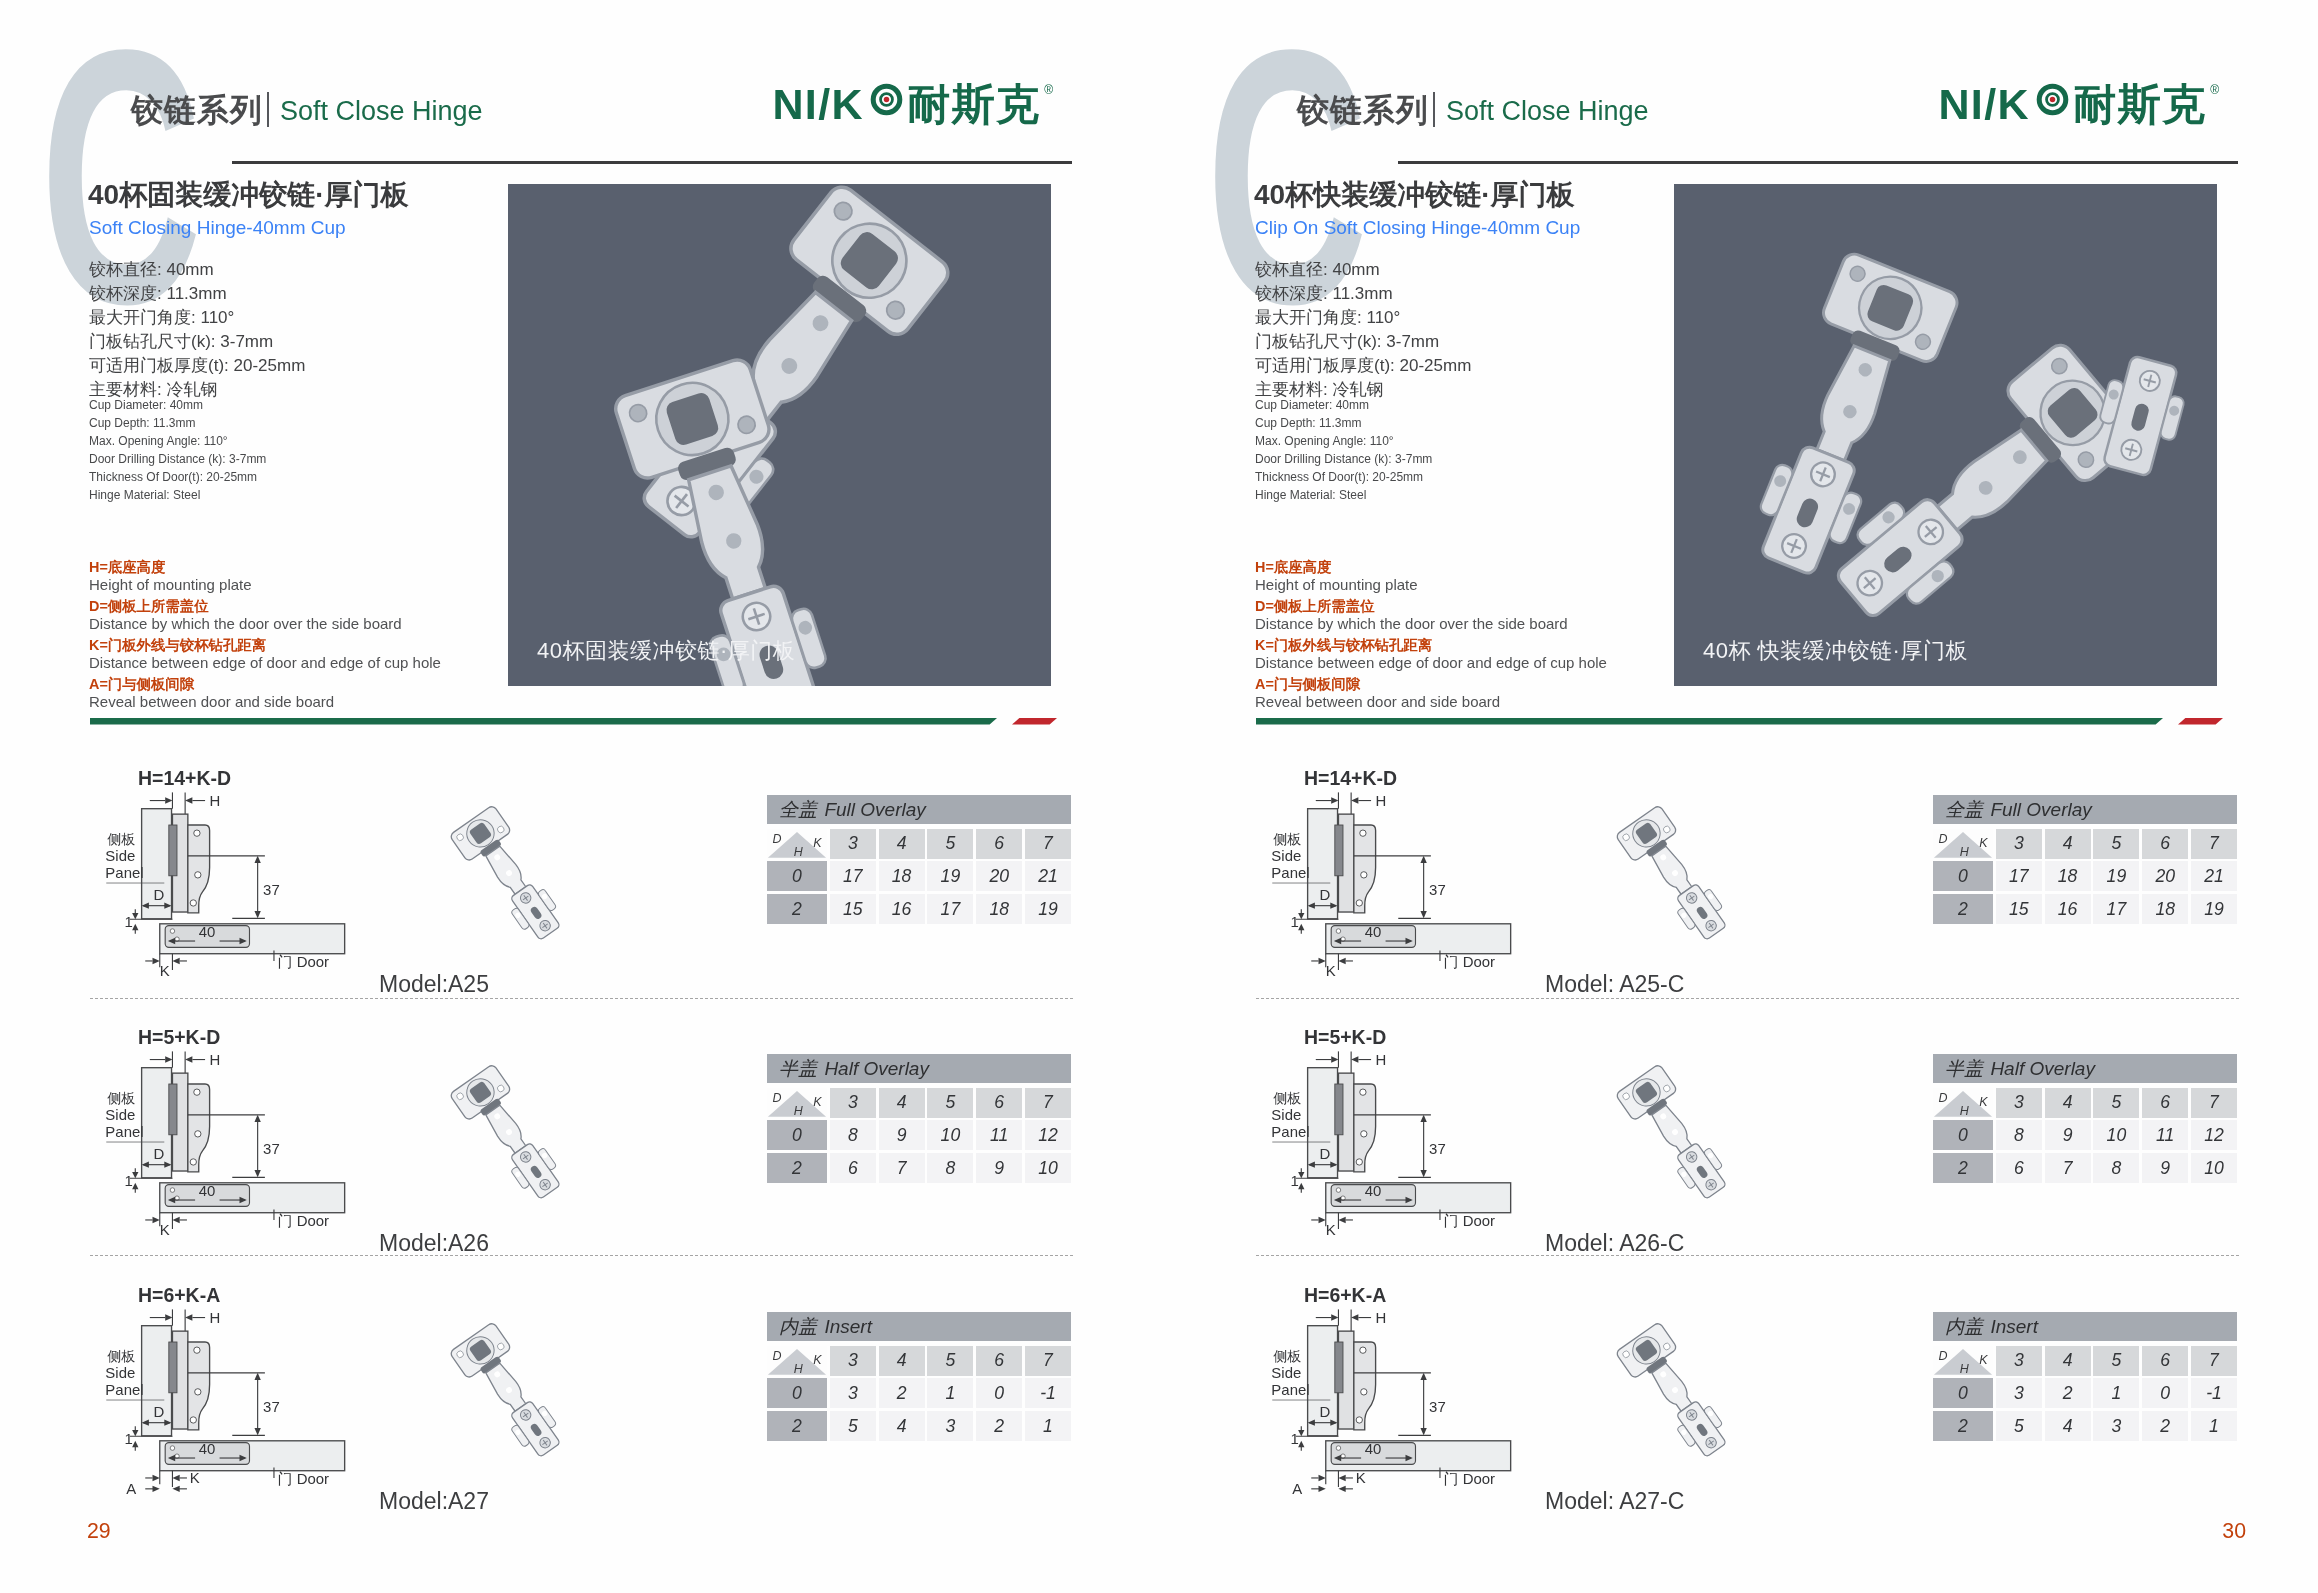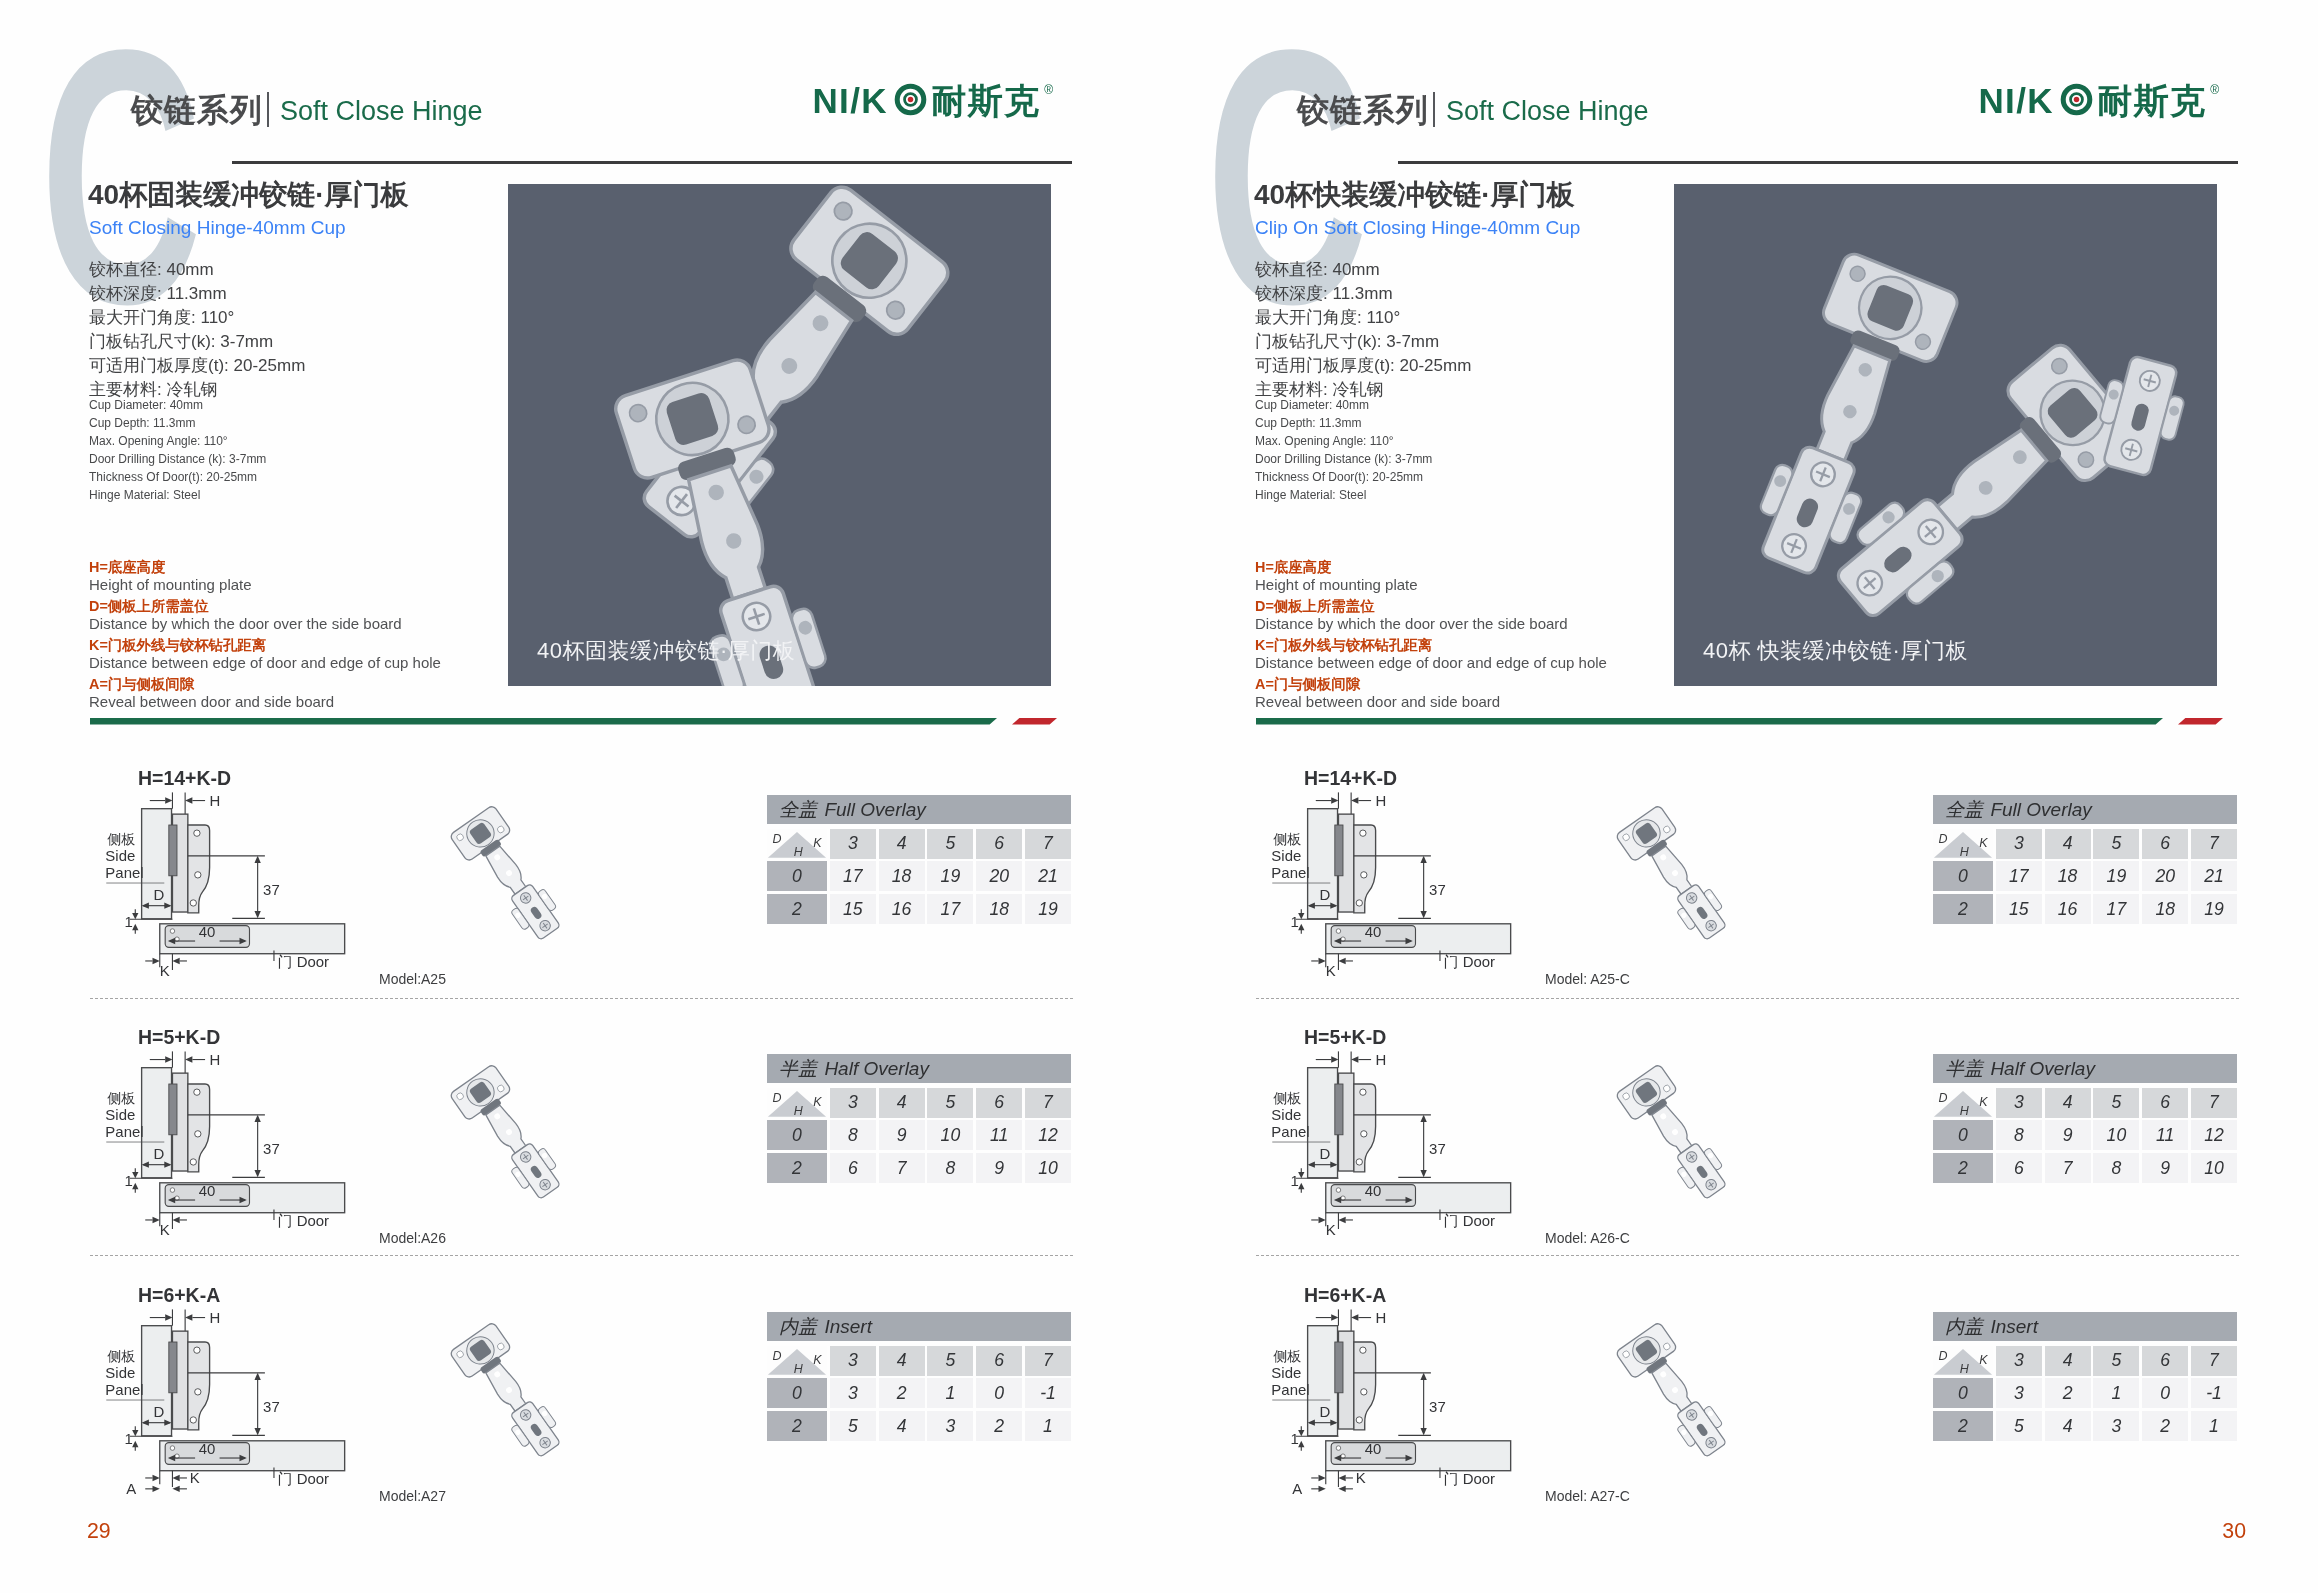--- a/index.html
+++ b/index.html
@@ -9,21 +9,21 @@
   .page[data-page="1"]{left:1166px;}
 
   
   .watermark{position:absolute;left:40px;top:39px;font-size:362px;line-height:0.76;font-weight:700;
              color:#ccd4da;transform:scaleX(0.62);transform-origin:left top;}
   .series-zh{position:absolute;left:131px;top:89px;font-size:32px;font-weight:700;color:#4a4b4d;letter-spacing:0.9px;}
   .series-bar{position:absolute;left:267px;top:92px;width:2.3px;height:35px;background:#55575b;}
   .series-en{position:absolute;left:280px;top:96px;font-size:27px;color:var(--accent-green);}
   .header-rule{position:absolute;left:232px;top:161px;width:840px;height:3.2px;background:#3b3b3d;}
   .logo{position:absolute;top:83px;right:114px;display:flex;align-items:flex-start;gap:3.7px;}
-  .logo-en,.logo-cn{font-size:35px;font-weight:700;color:var(--brand-green);letter-spacing:1.4px;line-height:1;}
+  .logo-en,.logo-cn{font-size:43px;font-weight:700;color:var(--brand-green);letter-spacing:1.4px;line-height:1;}
   .logo-cn{margin-left:1px;}
   .logo-o{width:33px;height:33px;margin-left:1.9px;}
   .logo-reg{font-size:12px;color:var(--brand-green);line-height:1;margin-top:0.9px;}
 
   
   .title-zh{position:absolute;left:88px;top:176px;font-size:28px;font-weight:700;color:#3a3b3d;}
   .title-en{position:absolute;left:89px;top:217px;font-size:19px;color:#3b82f6;}
   .specs-zh{position:absolute;left:89px;top:258px;font-size:17px;color:#414244;line-height:24px;}
   .specs-en{position:absolute;left:89px;top:396px;font-size:12px;color:#48494b;line-height:18px;}
   .legend{position:absolute;left:89px;top:558px;}
@@ -39,21 +39,21 @@
   .green-divider{position:absolute;left:90px;top:718px;width:983px;height:6.5px;}
   .gd-green{position:absolute;left:0;top:0;width:907px;height:6.5px;background:var(--accent-green);
             clip-path:polygon(0 0,100% 0,calc(100% - 7.4px) 100%,0 100%);}
   .gd-red{position:absolute;left:922px;top:0;width:45px;height:6.5px;background:var(--accent-red);
           clip-path:polygon(7.4px 0,100% 0,calc(100% - 7.4px) 100%,0 100%);}
 
   
   .section{position:absolute;left:0;width:1167px;height:258px;}
   .diag{position:absolute;left:93px;top:0;width:274px;height:213px;}
   .hinge-art{position:absolute;left:385px;top:2.8px;width:232px;height:190px;}
-  .model{position:absolute;left:379px;top:204px;font-size:14px;color:#3d3e40;}
+  .model{position:absolute;left:379px;top:204px;font-size:23px;color:#3d3e40;}
   .sep{position:absolute;left:90px;width:983px;border-top:1.9px dashed #a5a5a5;height:0;}
   .sep1{top:998px;} .sep2{top:1255px;}
 
   
   .tbl{position:absolute;left:767px;top:28px;width:304px;font-style:italic;}
   .tbl-title{height:29px;background:var(--tbl-title);display:flex;align-items:center;padding-left:12px;
              font-size:19px;color:#2e2f31;gap:7.4px;margin-bottom:4.6px;box-sizing:border-box;}
   .tbl-grid{display:grid;grid-template-columns:60px repeat(5,46px);grid-auto-rows:30px;gap:2.8px;}
   .cell{display:flex;align-items:center;justify-content:center;font-size:17.6px;color:#333538;}
   .cell.colhead{background:var(--colhead);}

